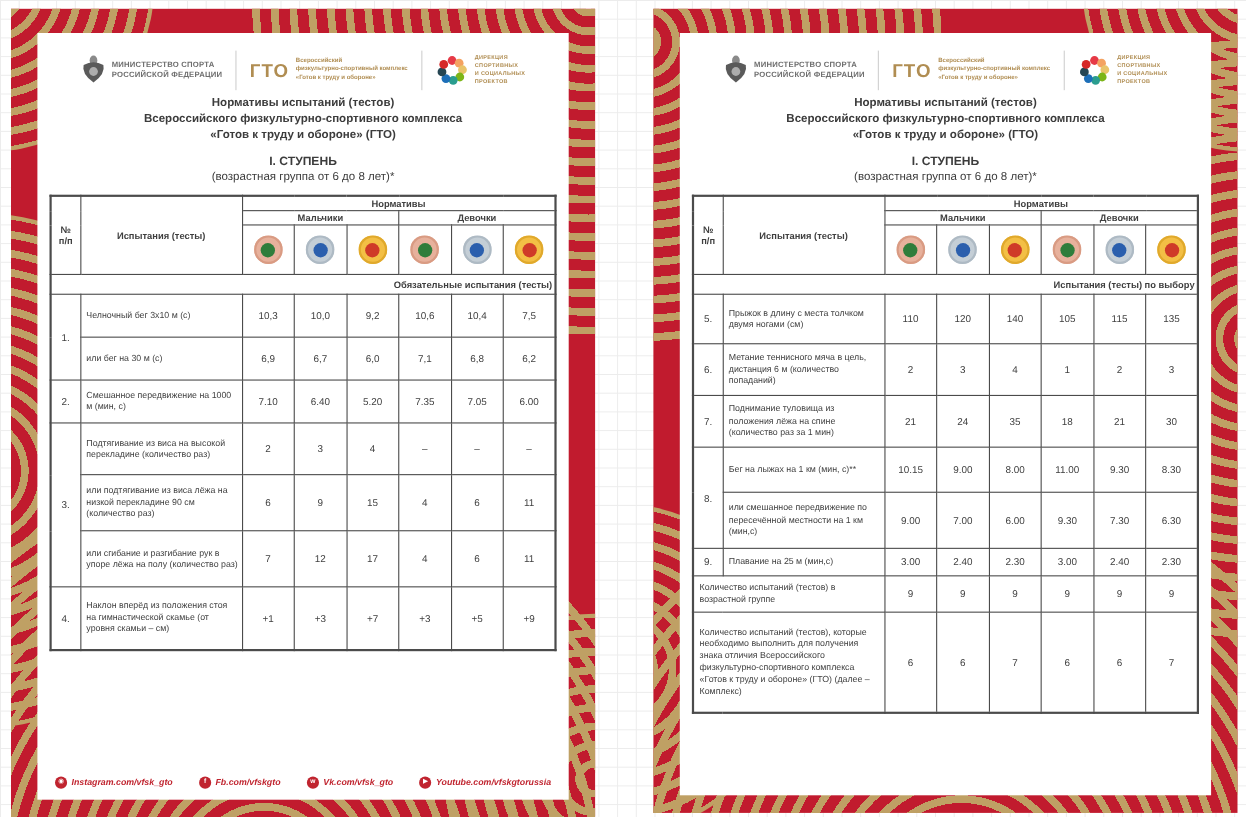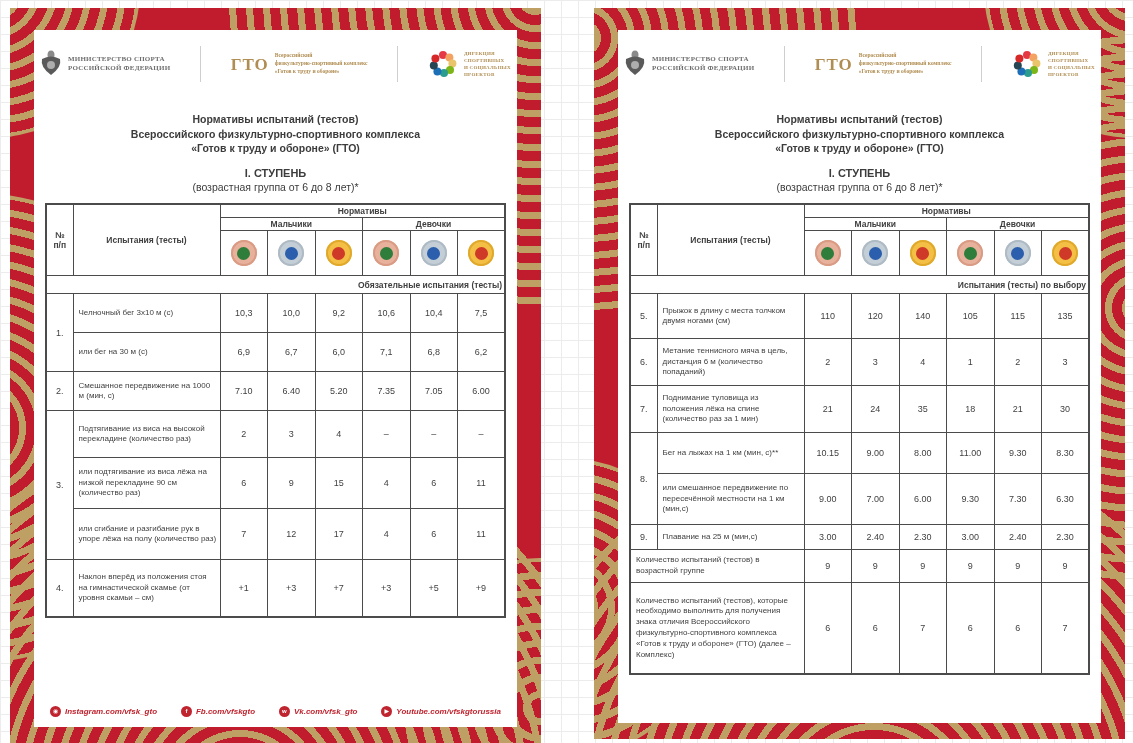--- a/index.html
+++ b/index.html
@@ -13,30 +13,30 @@
     background-size:17px 17px;
   }
   .poster{position:absolute;background:#c11b2e;overflow:hidden;}
   #poster-left{left:10px;top:8px;width:531px;height:735px;}
   #poster-right{left:594px;top:8px;width:531px;height:731px;}
   .deco{position:absolute;border-radius:50%;z-index:1;
     background:repeating-radial-gradient(circle, rgba(0,0,0,0) 0 10px, #bfa064 10px 17px);}
   .paper{position:absolute;left:24px;right:24px;top:22px;bottom:16px;background:#ffffff;z-index:2;}
 
   
-  .logos-row{display:flex;align-items:center;justify-content:space-between;gap:12px;padding:16px 6px 4px;font-family:Liberation Serif, serif;}
+  .logos-row{display:flex;align-items:center;justify-content:center;gap:12px;padding:16px 6px 4px;}
   .logo{display:flex;align-items:center;gap:6px;}
   .logo-divider{width:1px;height:36px;background:#cfcfcf;}
   .ministry-txt{font-size:7px;font-weight:bold;color:#6e6e6e;line-height:1.3;letter-spacing:.2px;}
   .gto-abbr{font-size:17px;font-weight:bold;color:#b08d52;letter-spacing:1px;line-height:1;}
   .gto-txt{font-size:5.5px;font-weight:bold;color:#b08d52;line-height:1.4;}
   .dsp-txt{font-size:5px;font-weight:bold;color:#b08d52;line-height:1.45;letter-spacing:.3px;}
 
   
-  .title-block{text-align:center;color:#3c3c3c;margin-top:26px;}
+  .title-block{text-align:center;color:#3c3c3c;margin-top:0;}
   .title-line{font-size:10.5px;font-weight:bold;line-height:1.4;}
   .stage-line{font-size:11px;font-weight:bold;margin-top:11px;}
   .age-line{font-size:10.5px;font-weight:normal;margin-top:2px;}
 
   
   .tbl{width:calc(100% - 22px);margin:10px 11px 0;border-collapse:collapse;color:#3f3f3f;border:2px solid #4b4b4b;table-layout:fixed;}
   .tbl th,.tbl td{border:1.3px solid #4b4b4b;padding:1px 2px;}
   .c-num{width:27px;}
   .c-name{width:147px;}
   .tbl th{font-size:8.5px;font-weight:bold;text-align:center;}

